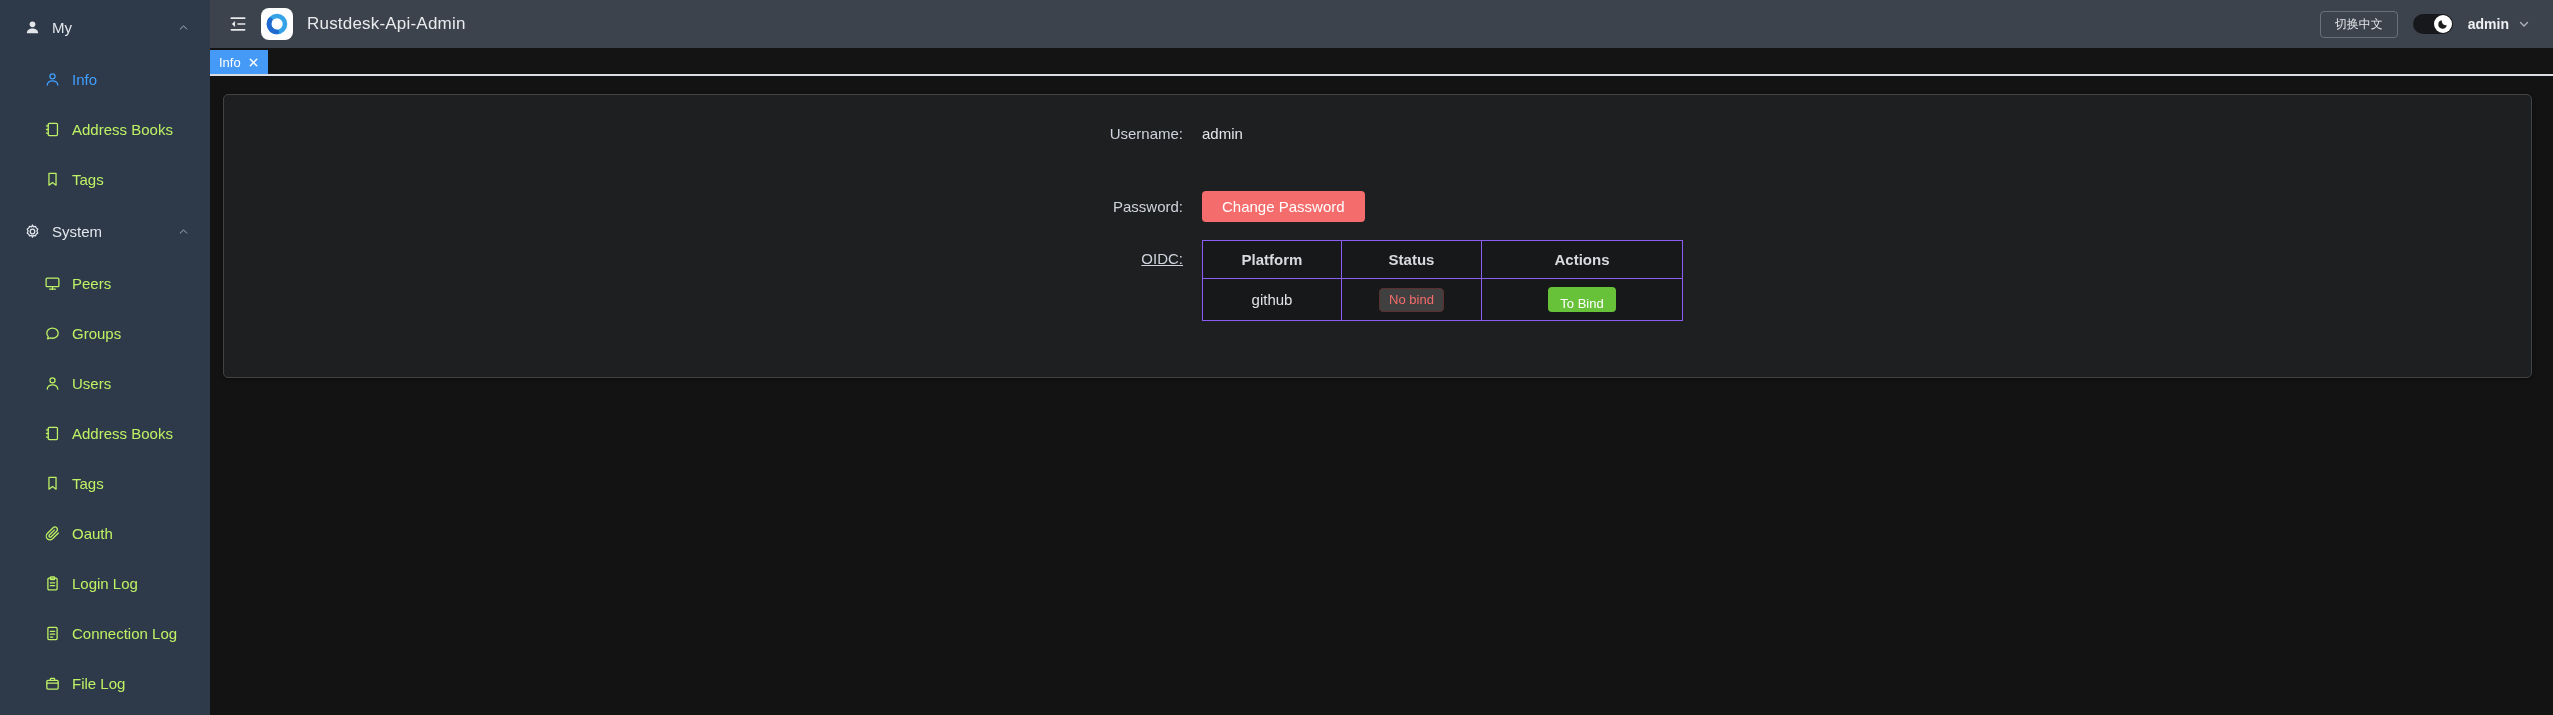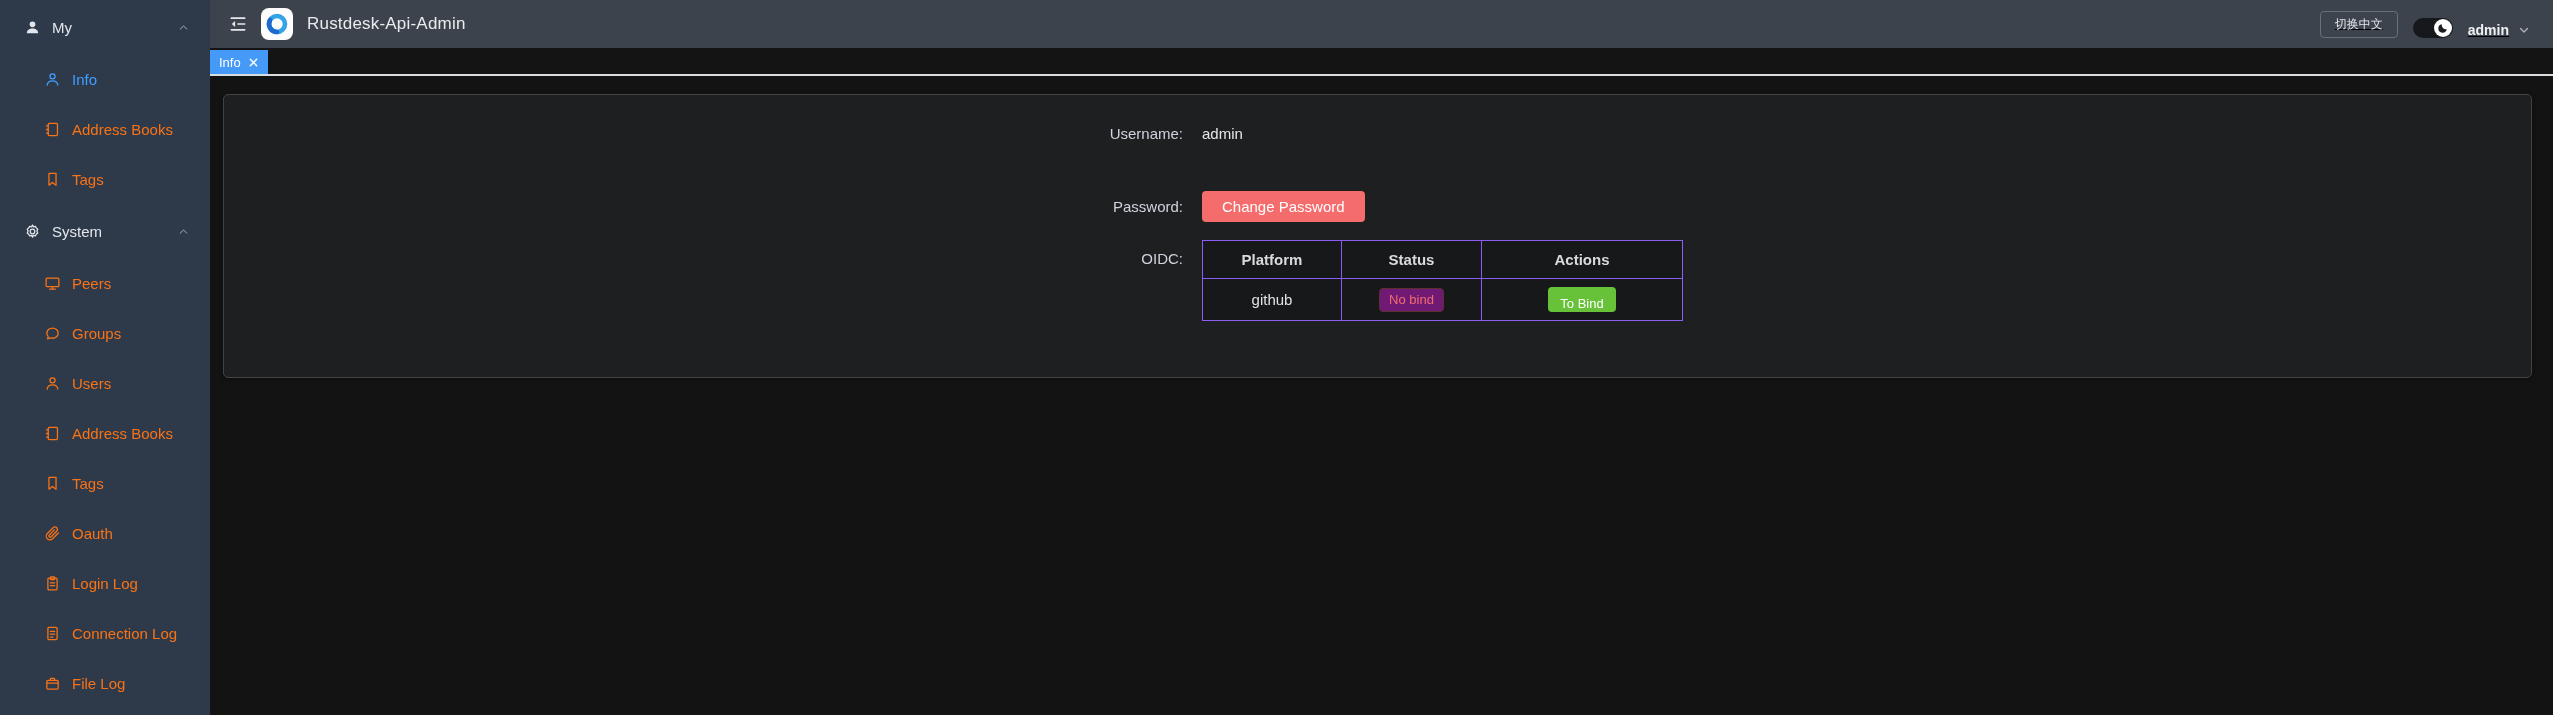--- a/index.html
+++ b/index.html
@@ -8,36 +8,36 @@
   .app { position:relative; width:2553px; height:592px; }
 
   
   .sidebar { position:absolute; left:0; top:0; width:210px; height:715px;
              background:#2e3a4a; z-index:3; }
   .group-title { height:54px; display:flex; align-items:center; padding:0 20px 0 24px;
                  color:#e3e7ec; font-size:15px; cursor:pointer; position:relative; }
   .group-title .gt-label { margin-left:11px; }
   .group-title .chev { position:absolute; right:20px; color:#aab2bc; }
   .menu-item { height:50px; display:flex; align-items:center; padding-left:44px;
-               color:#f97316; font-size:15px; cursor:pointer; }
+               color:#bef264; font-size:15px; cursor:pointer; }
   .menu-item .mi-label { margin-left:11px; }
   .menu-item.active { color:#409eff; }
   .ico { width:17px; height:17px; flex:0 0 17px; display:block; }
   .ico path, .ico rect, .ico circle, .ico line, .ico polyline, .ico ellipse {
     fill:none; stroke:currentColor; stroke-width:1.8; stroke-linecap:round; stroke-linejoin:round; }
   .ico .filled { fill:currentColor; stroke:none; }
 
   
   .topbar { position:absolute; left:210px; top:0; width:2343px; height:48px;
             background:#3c434d; display:flex; align-items:center; padding:0 22px 0 18px; }
   .fold-btn { width:20px; height:20px; color:#e6e8ea; cursor:pointer; }
   .logo-box { width:32px; height:32px; margin-left:13px; border-radius:8px; background:#fdfdfd;
               display:flex; align-items:center; justify-content:center; }
   .app-title { margin-left:14px; color:#e9ebed; font-size:17px; letter-spacing:.2px; }
-  .topbar-right { margin-left:auto; display:flex; align-items:flex-end; gap:15px;text-decoration:underline; }
+  .topbar-right { margin-left:auto; display:flex; align-items:center; gap:15px; }
   .lang-btn { border:1px solid #697078; background:transparent; color:#e4e6e9;
               font-size:12px; padding:4px 14px; border-radius:4px; cursor:pointer;
               font-family:"Liberation Sans", sans-serif; }
   .switch { position:relative; width:40px; height:20px; border-radius:10px;
             background:#17181b; cursor:pointer; }
   .switch .knob { position:absolute; right:1px; top:1px; width:18px; height:18px;
                   border-radius:50%; background:#ffffff; display:flex;
                   align-items:center; justify-content:center; }
   .user-wrap { display:flex; align-items:center; gap:8px; cursor:pointer; }
   .user-name { color:#f0f1f3; font-size:14px; font-weight:700; }
@@ -56,32 +56,32 @@
   .main { position:absolute; left:210px; top:78px; width:2343px; height:637px;
           background:#131314; }
   .card { position:absolute; left:13px; top:16px; width:2309px; height:284px;
           background:#1e1f21; border:1px solid #414345; border-radius:5px;
           box-shadow:0 1px 4px rgba(0,0,0,.4); }
   .form { padding-top:24px; }
   .form-row { display:flex; align-items:flex-end; margin-bottom:18px; min-height:30px; }
   .form-row.top { align-items:flex-start; }
   .form-label { width:978px; text-align:right; padding-right:19px; color:#cfd3dc;
                 font-size:15px; line-height:30px; flex:0 0 978px; }
-  .form-row.top .form-label { line-height:38px; }
+  .form-row.top .form-label { line-height:38px;text-decoration:underline; }
   .form-value { color:#e4e6e9; font-size:15px; line-height:30px; }
   .danger-btn { background:#f56c6c; border:none; color:#ffffff; font-size:15px;
                 height:31px; padding:0 20px; border-radius:4px; cursor:pointer;
                 font-family:"Liberation Sans", sans-serif;margin-top:24px; }
 
   
   .oidc-table { border-collapse:collapse; background:#17181a; table-layout:fixed; }
   .oidc-table th, .oidc-table td { border:1px solid #8b5cf6; text-align:center; }
   .oidc-table th { height:38px; color:#d8dadd; font-size:15px; font-weight:700; }
   .oidc-table td { height:42px; color:#dfe1e4; font-size:15px; }
-  .tag-danger { display:inline-block; background:#701a75; border:1px solid #5c3030;
+  .tag-danger { display:inline-block; background:#404040; border:1px solid #5c3030;
                 color:#f56c6c; font-size:13px; line-height:22px; padding:0 9px;
                 border-radius:4px; }
   .success-btn { background:#67c23a; border:none; color:#ffffff; font-size:13px;
                  height:25px; padding:9px 12px; border-radius:4px; cursor:pointer;
                  font-family:"Liberation Sans", sans-serif; }
 </style>
 </head>
 <body>
 
 <div class="app">

